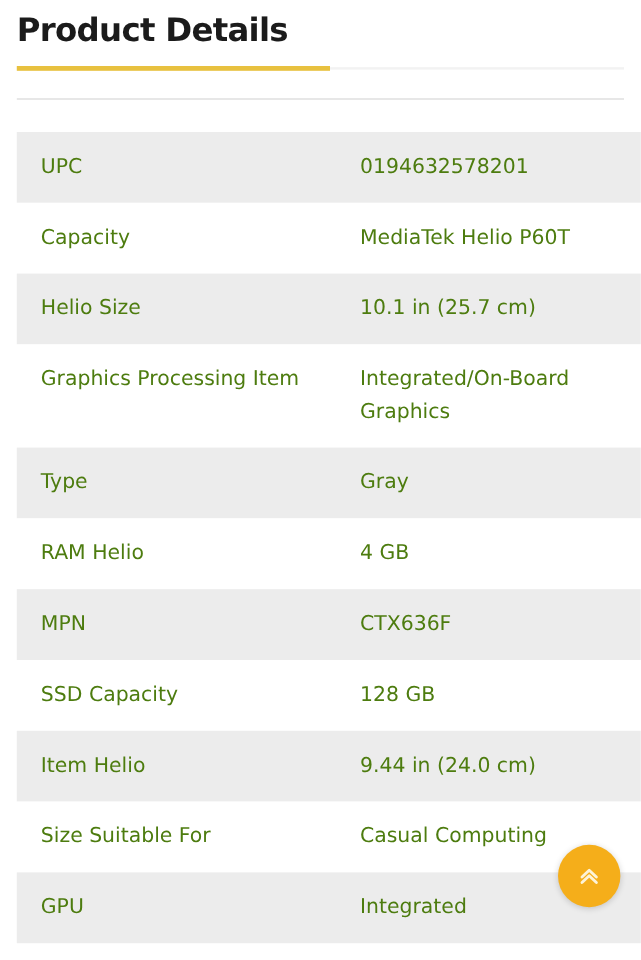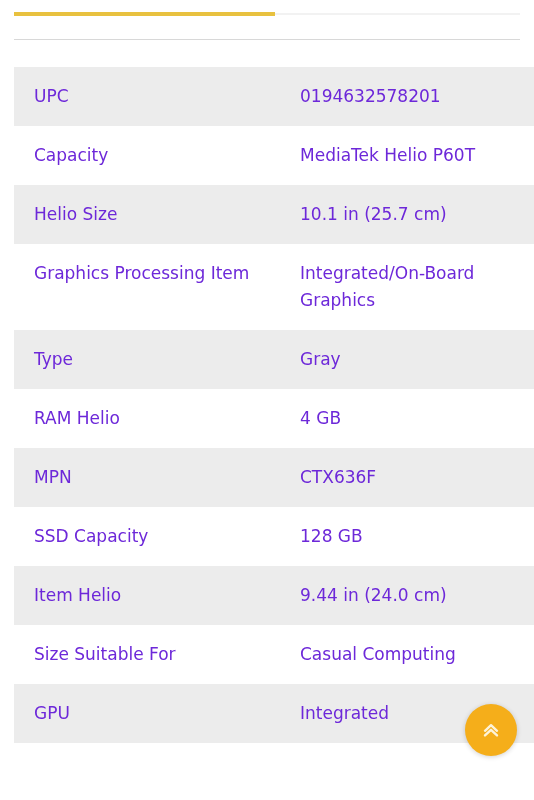--- a/index.html
+++ b/index.html
@@ -67,21 +67,21 @@
     background: #ffffff;
   }
   .spec-table tr.shaded {
     background: #ececec;
   }
   .spec-table td {
     padding: 16px 0 16px 20px;
     vertical-align: top;
     font-size: 17px;
     line-height: 27px;
-    color: #6d28d9;
+    color: #4d7c0f;
     border: none;
   }
   .spec-table td.spec-label {
     width: 256px;
     padding-left: 20px;
     padding-right: 10px;
   }
   .spec-table td.spec-value {
     width: 230px;
     padding-left: 0;
@@ -106,20 +106,21 @@
     justify-content: center;
   }
   .scroll-top-fab svg {
     display: block;
   }
 </style>
 </head>
 <body>
 
 <div class="page-header">
+  <h1 class="page-title">Product Details</h1>
   <div class="title-underline-wrap">
     <div class="title-underline-track"></div>
     <div class="title-underline-active"></div>
   </div>
   <div class="header-divider"></div>
 </div>
 
 <table class="spec-table">
   <tbody>
       <tr class="shaded">

